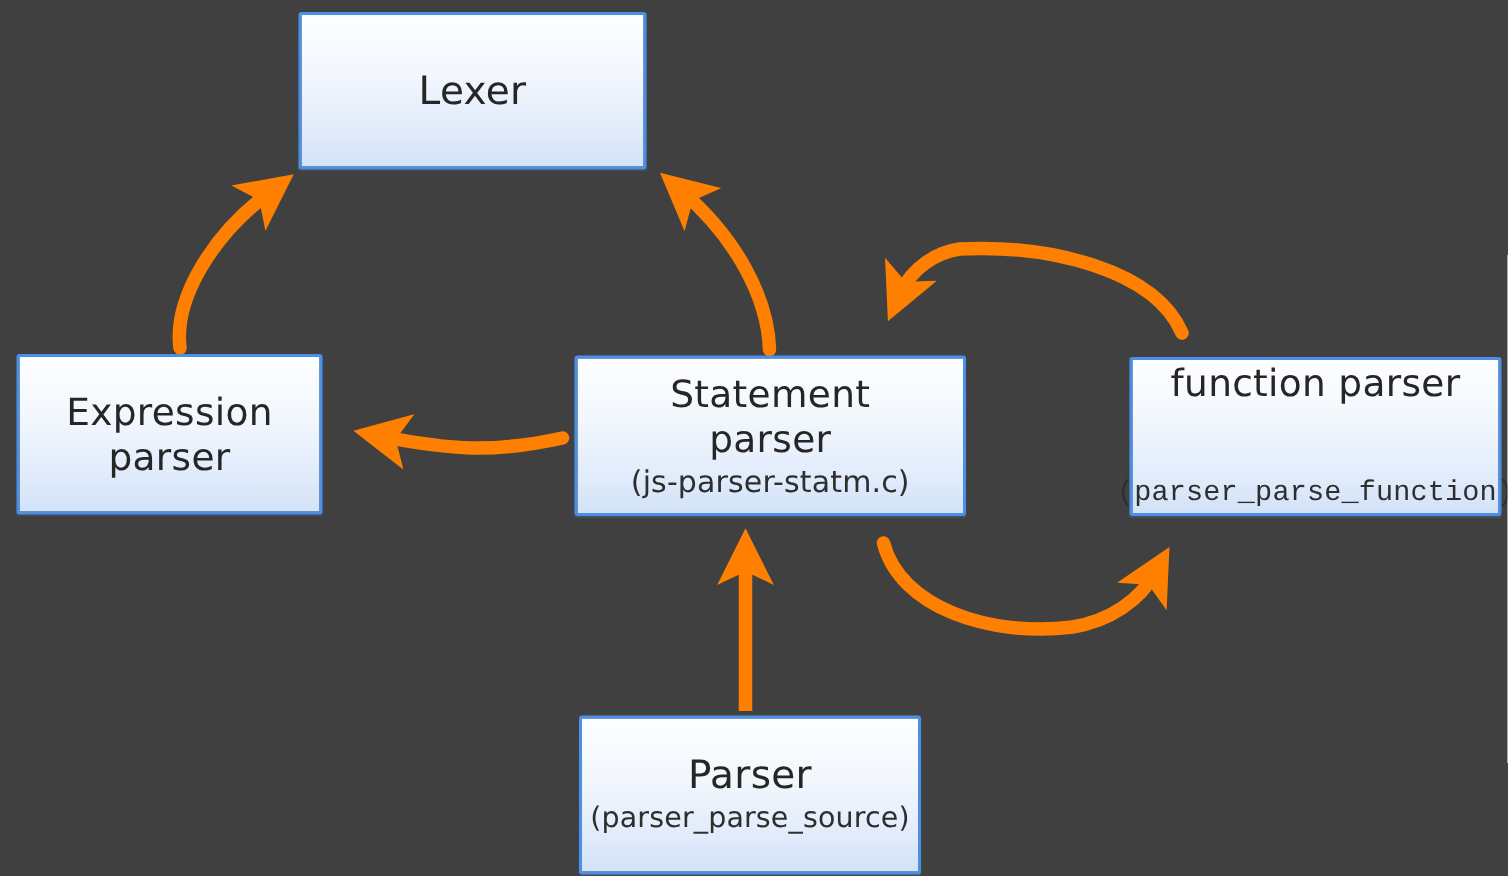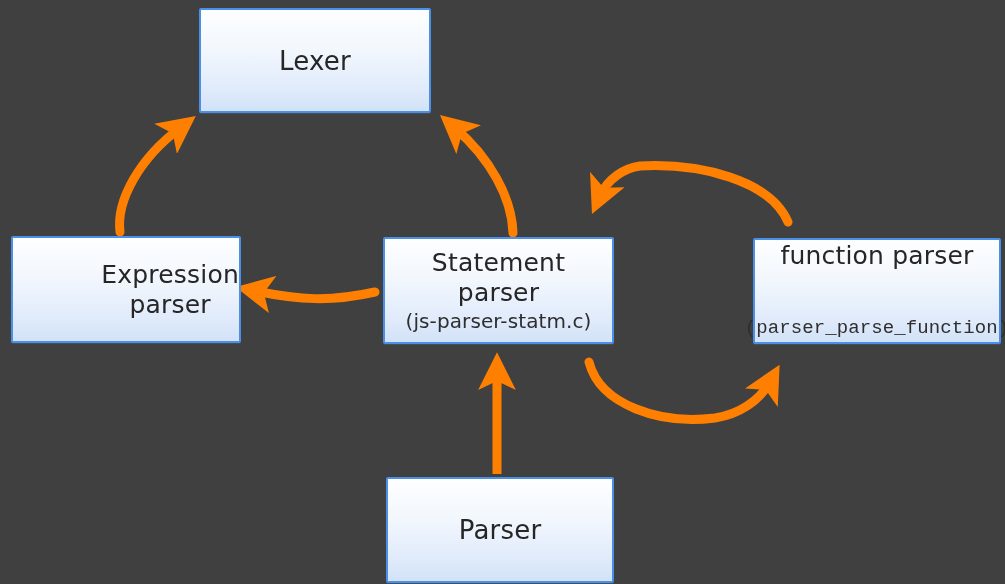--- a/index.html
+++ b/index.html
@@ -48,22 +48,22 @@
   }
   .node-sub {
     font-size: 20px;
     line-height: 26px;
     letter-spacing: 0.1px;
     color: #2e2e2e;
   }
 
   
   #node-lexer      { left: 199px; top: 8px;   width: 232px; height: 105px; }
-  #node-expression { left: 11px;  top: 236px; width: 230px; height: 107px; align-items: flex-end; }
-  #node-statement  { left: 383px; top: 237px; width: 231px; height: 107px; }
+  #node-expression { left: 11px;  top: 236px; width: 204px; height: 107px; }
+  #node-statement  { left: 383px; top: 237px; width: 261px; height: 107px; }
   #node-function   { left: 753px; top: 238px; width: 248px; height: 106px; gap: 44px; }
   #node-parser     { left: 386px; top: 477px; width: 228px; height: 106px; }
 
   #node-lexer .node-title   { font-size: 26px; }
   #node-parser .node-title  { font-size: 26px; }
   #node-function .node-title{ font-size: 25px; }
   #node-function .node-sub  { font-size: 19px; font-family: Liberation Mono, monospace; }
   #node-parser .node-sub    { font-size: 19px; }
 </style>
 </head>
@@ -106,15 +106,16 @@
     <div class="node-sub">(js-parser-statm.c)</div>
   </div>
 
   <div class="node-box" id="node-function">
     <div class="node-title">function parser</div>
     <div class="node-sub">(parser_parse_function)</div>
   </div>
 
   <div class="node-box" id="node-parser">
     <div class="node-title">Parser</div>
+    <div class="node-sub">(parser_parse_source)</div>
   </div>
 
 </div>
 
 </body></html>

